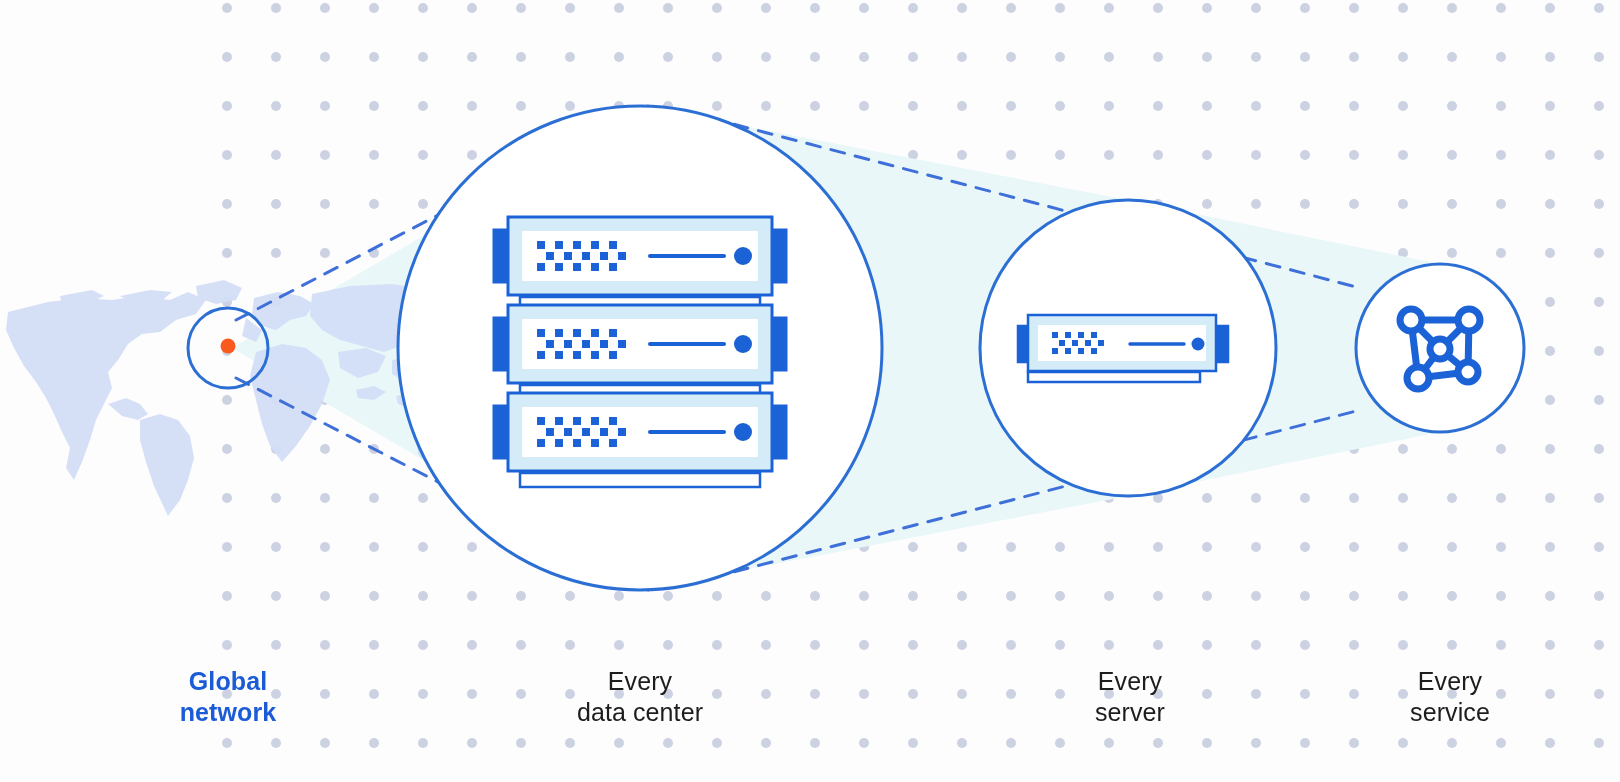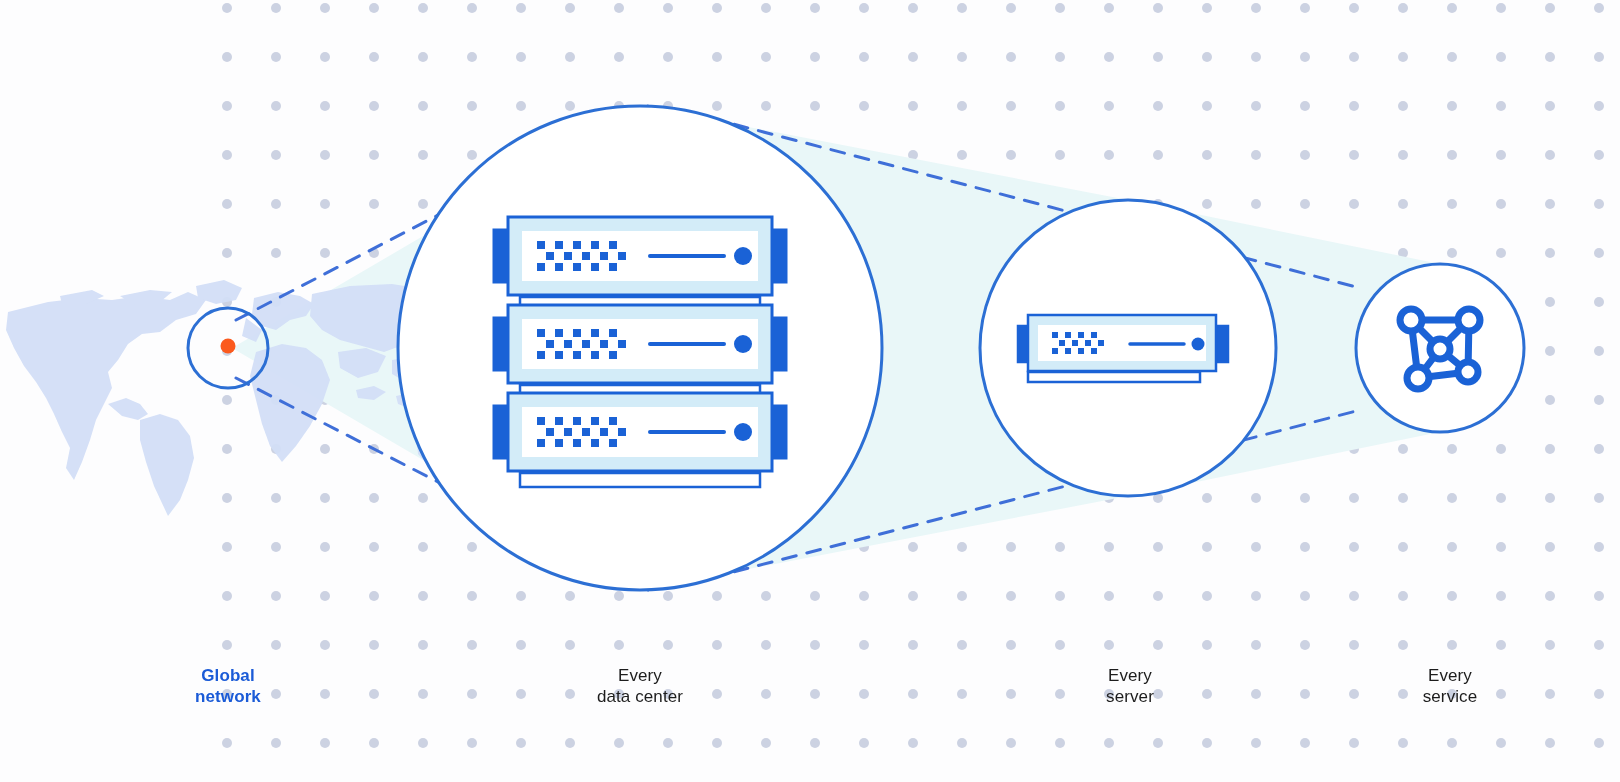--- a/index.html
+++ b/index.html
@@ -21,21 +21,21 @@
   #diagram-svg {
     position: absolute;
     left: 0;
     top: 0;
     width: 1620px;
     height: 782px;
   }
   .caption {
     position: absolute;
     text-align: center;
-    font-size: 17px;
+    font-size: 25px;
     line-height: 1.22;
     font-weight: 400;
     letter-spacing: 0.1px;
     white-space: pre-line;
     color: #1d1d1d;
   }
   .caption.accent {
     color: #1b5bd7;
     font-weight: 700;
   }

